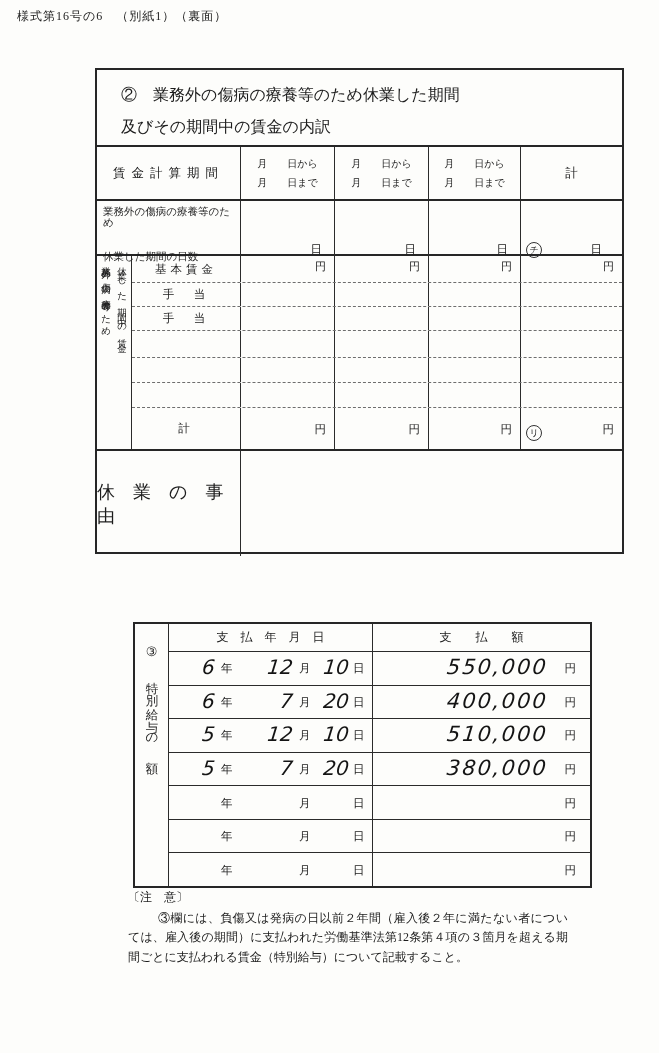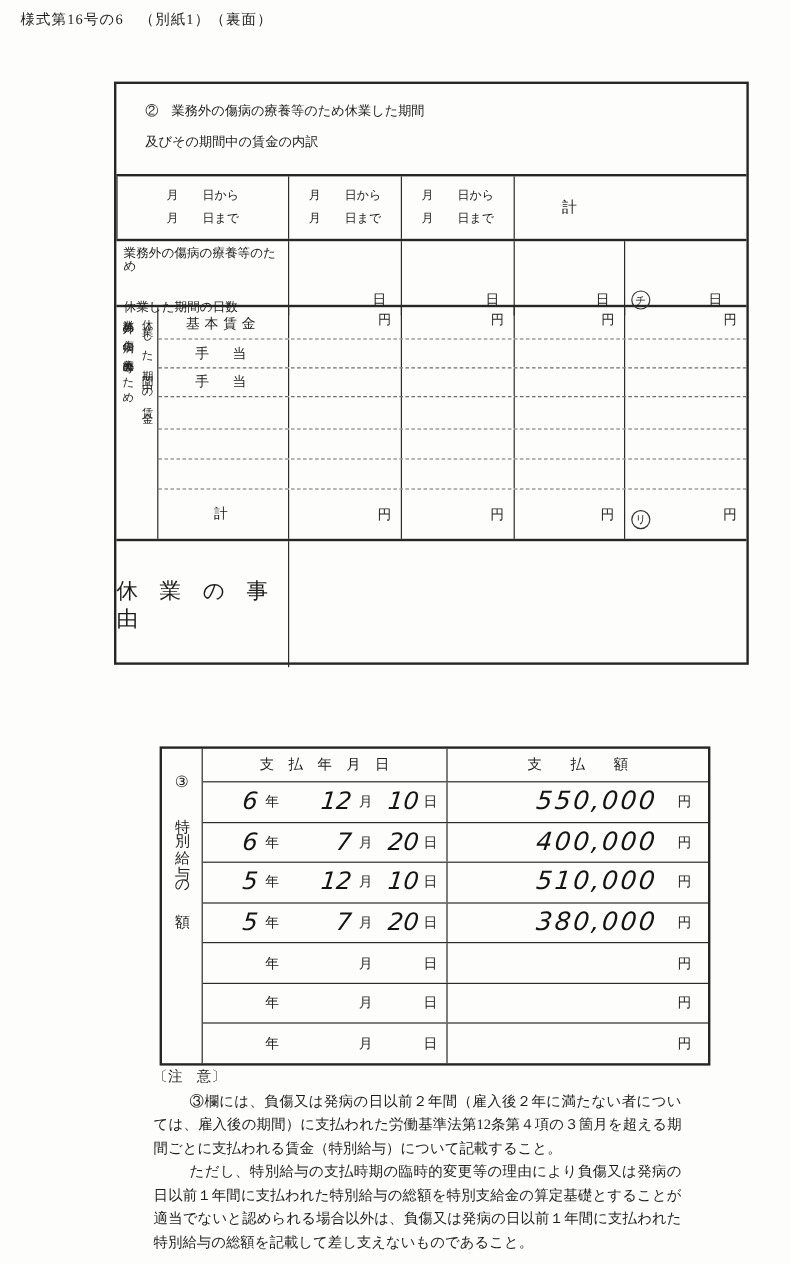--- a/index.html
+++ b/index.html
@@ -8,21 +8,21 @@
     background:#fdfdfb;color:#1c1c1c;
     font-family:"Liberation Serif", serif;
     -webkit-font-smoothing:antialiased;
     overflow:hidden;
   }
   .abs{position:absolute;}
   
   #form-label{left:17px;top:8px;font-size:12px;letter-spacing:1px;}
   
   #t1{left:95px;top:68px;width:529px;height:486px;border:2px solid #262626;box-sizing:border-box;background:transparent;}
-  .t1-title{height:75px;box-sizing:border-box;padding-top:15px;font-size:11px;}
+  .t1-title{height:75px;box-sizing:border-box;padding-top:15px;font-size:16px;}
   .t1-title .l1{padding-left:24px;}
   .t1-title .l2{padding-left:24px;margin-top:11px;}
   .cols{display:grid;grid-template-columns:143px 94px 94px 92px 1fr;}
   .vline{border-left:1px solid #2b2b2b;}
   .t1-header{height:52px;border-top:2px solid #262626;}
   .t1-header .plabel{display:flex;align-items:center;justify-content:center;font-size:12.5px;letter-spacing:6px;}
   .pcell{display:flex;flex-direction:column;align-items:center;justify-content:center;font-size:10px;line-height:1;}
   .pcell span+span{margin-top:9px;}
   .tot-head{display:flex;align-items:center;justify-content:center;font-size:12.5px;}
   .t1-days{height:53px;border-top:2px solid #262626;}
@@ -80,20 +80,21 @@
 <div class="abs" id="form-label">様式第16号の6　（別紙1）（裏面）</div>
 
 <div class="abs" id="t1">
 
   <div class="t1-title">
     <div class="l1">②　業務外の傷病の療養等のため休業した期間</div>
     <div class="l2">及びその期間中の賃金の内訳</div>
   </div>
 
   <div class="t1-header cols">
+    <div class="plabel">賃金計算期間</div>
     <div class="pcell vline">
       <span>月　　日から</span>
       <span>月　　日まで</span>
     </div>
     <div class="pcell vline">
       <span>月　　日から</span>
       <span>月　　日まで</span>
     </div>
     <div class="pcell vline">
       <span>月　　日から</span>
@@ -314,14 +315,13 @@
         <span class="u u-yen">円</span>
       </div>
     </div>
 
   </div>
 </div>
 
 <div class="abs" id="notes">
   <div class="ntitle">〔注　意〕</div>
   <p>③欄には、負傷又は発病の日以前２年間（雇入後２年に満たない者については、雇入後の期間）に支払われた労働基準法第12条第４項の３箇月を超える期間ごとに支払われる賃金（特別給与）について記載すること。</p>
-  <p>ただし、特別給与の支払時期の臨時的変更等の理由により負傷又は発病の日以前１年間に支払われた特別給与の総額を特別支給金の算定基礎とすることが適当でないと認められる場合以外は、負傷又は発病の日以前１年間に支払われた特別給与の総額を記載して差し支えないものであること。</p>
 </div>
 
 </body></html>

